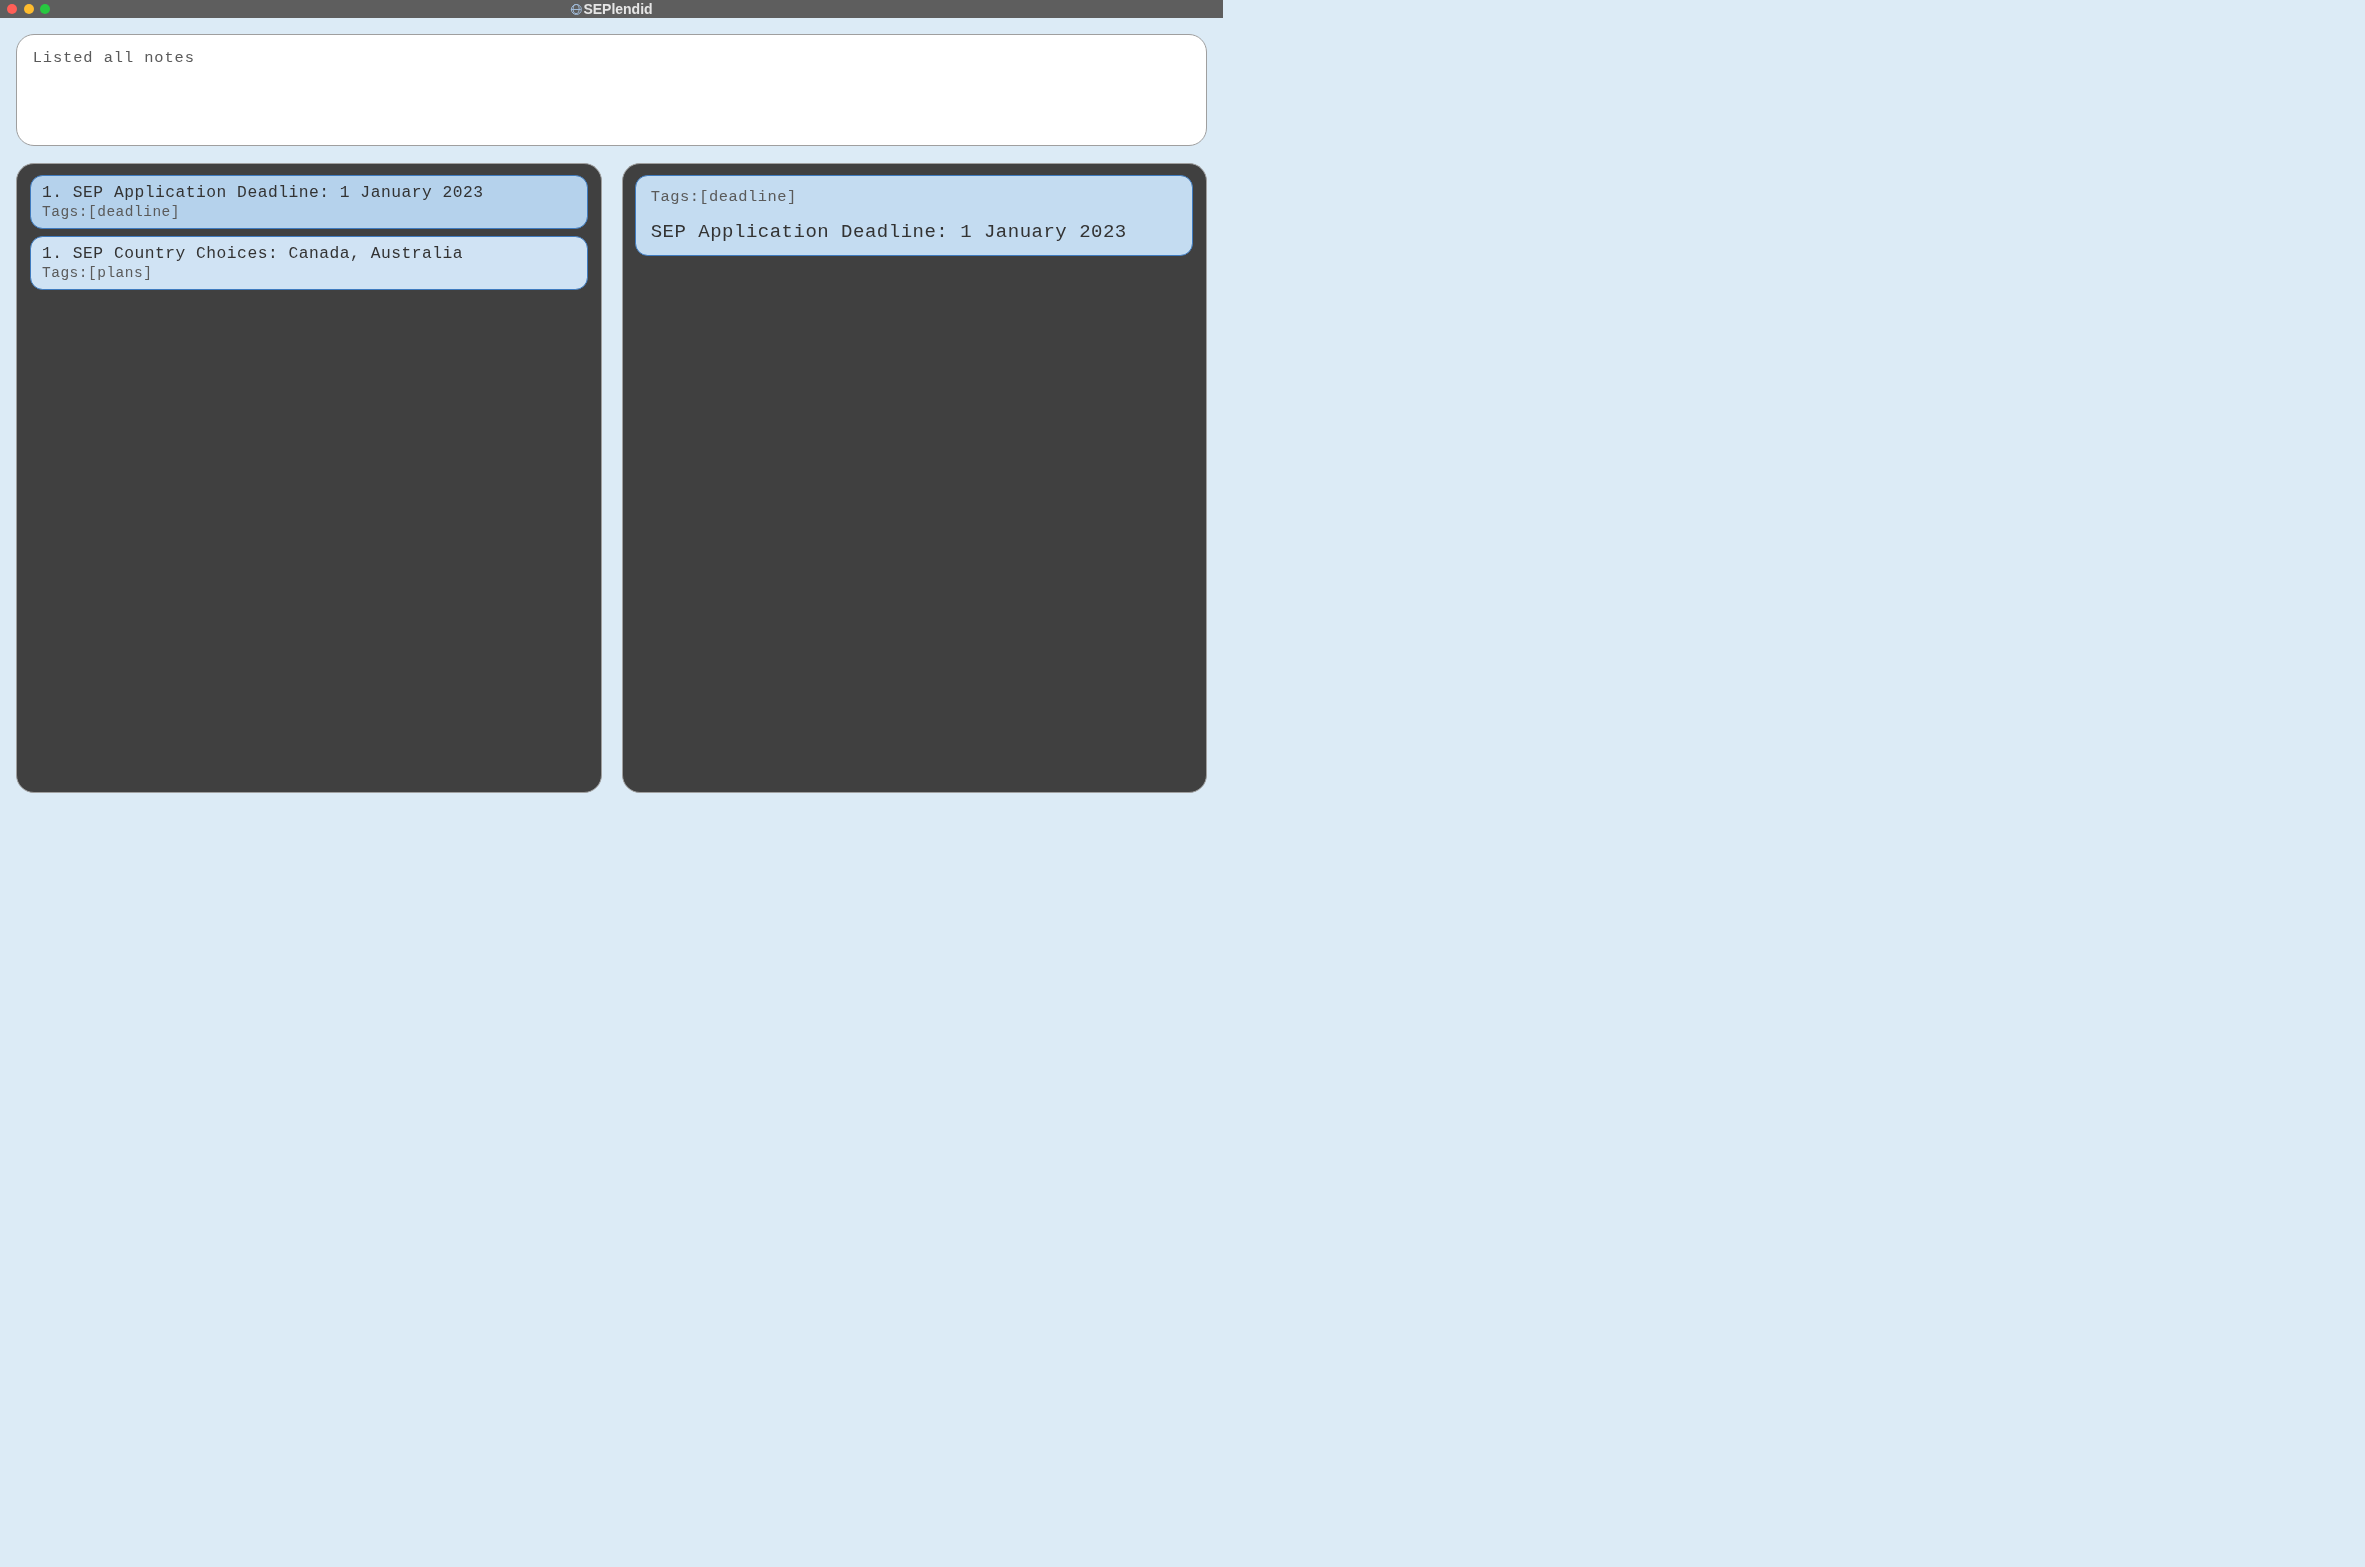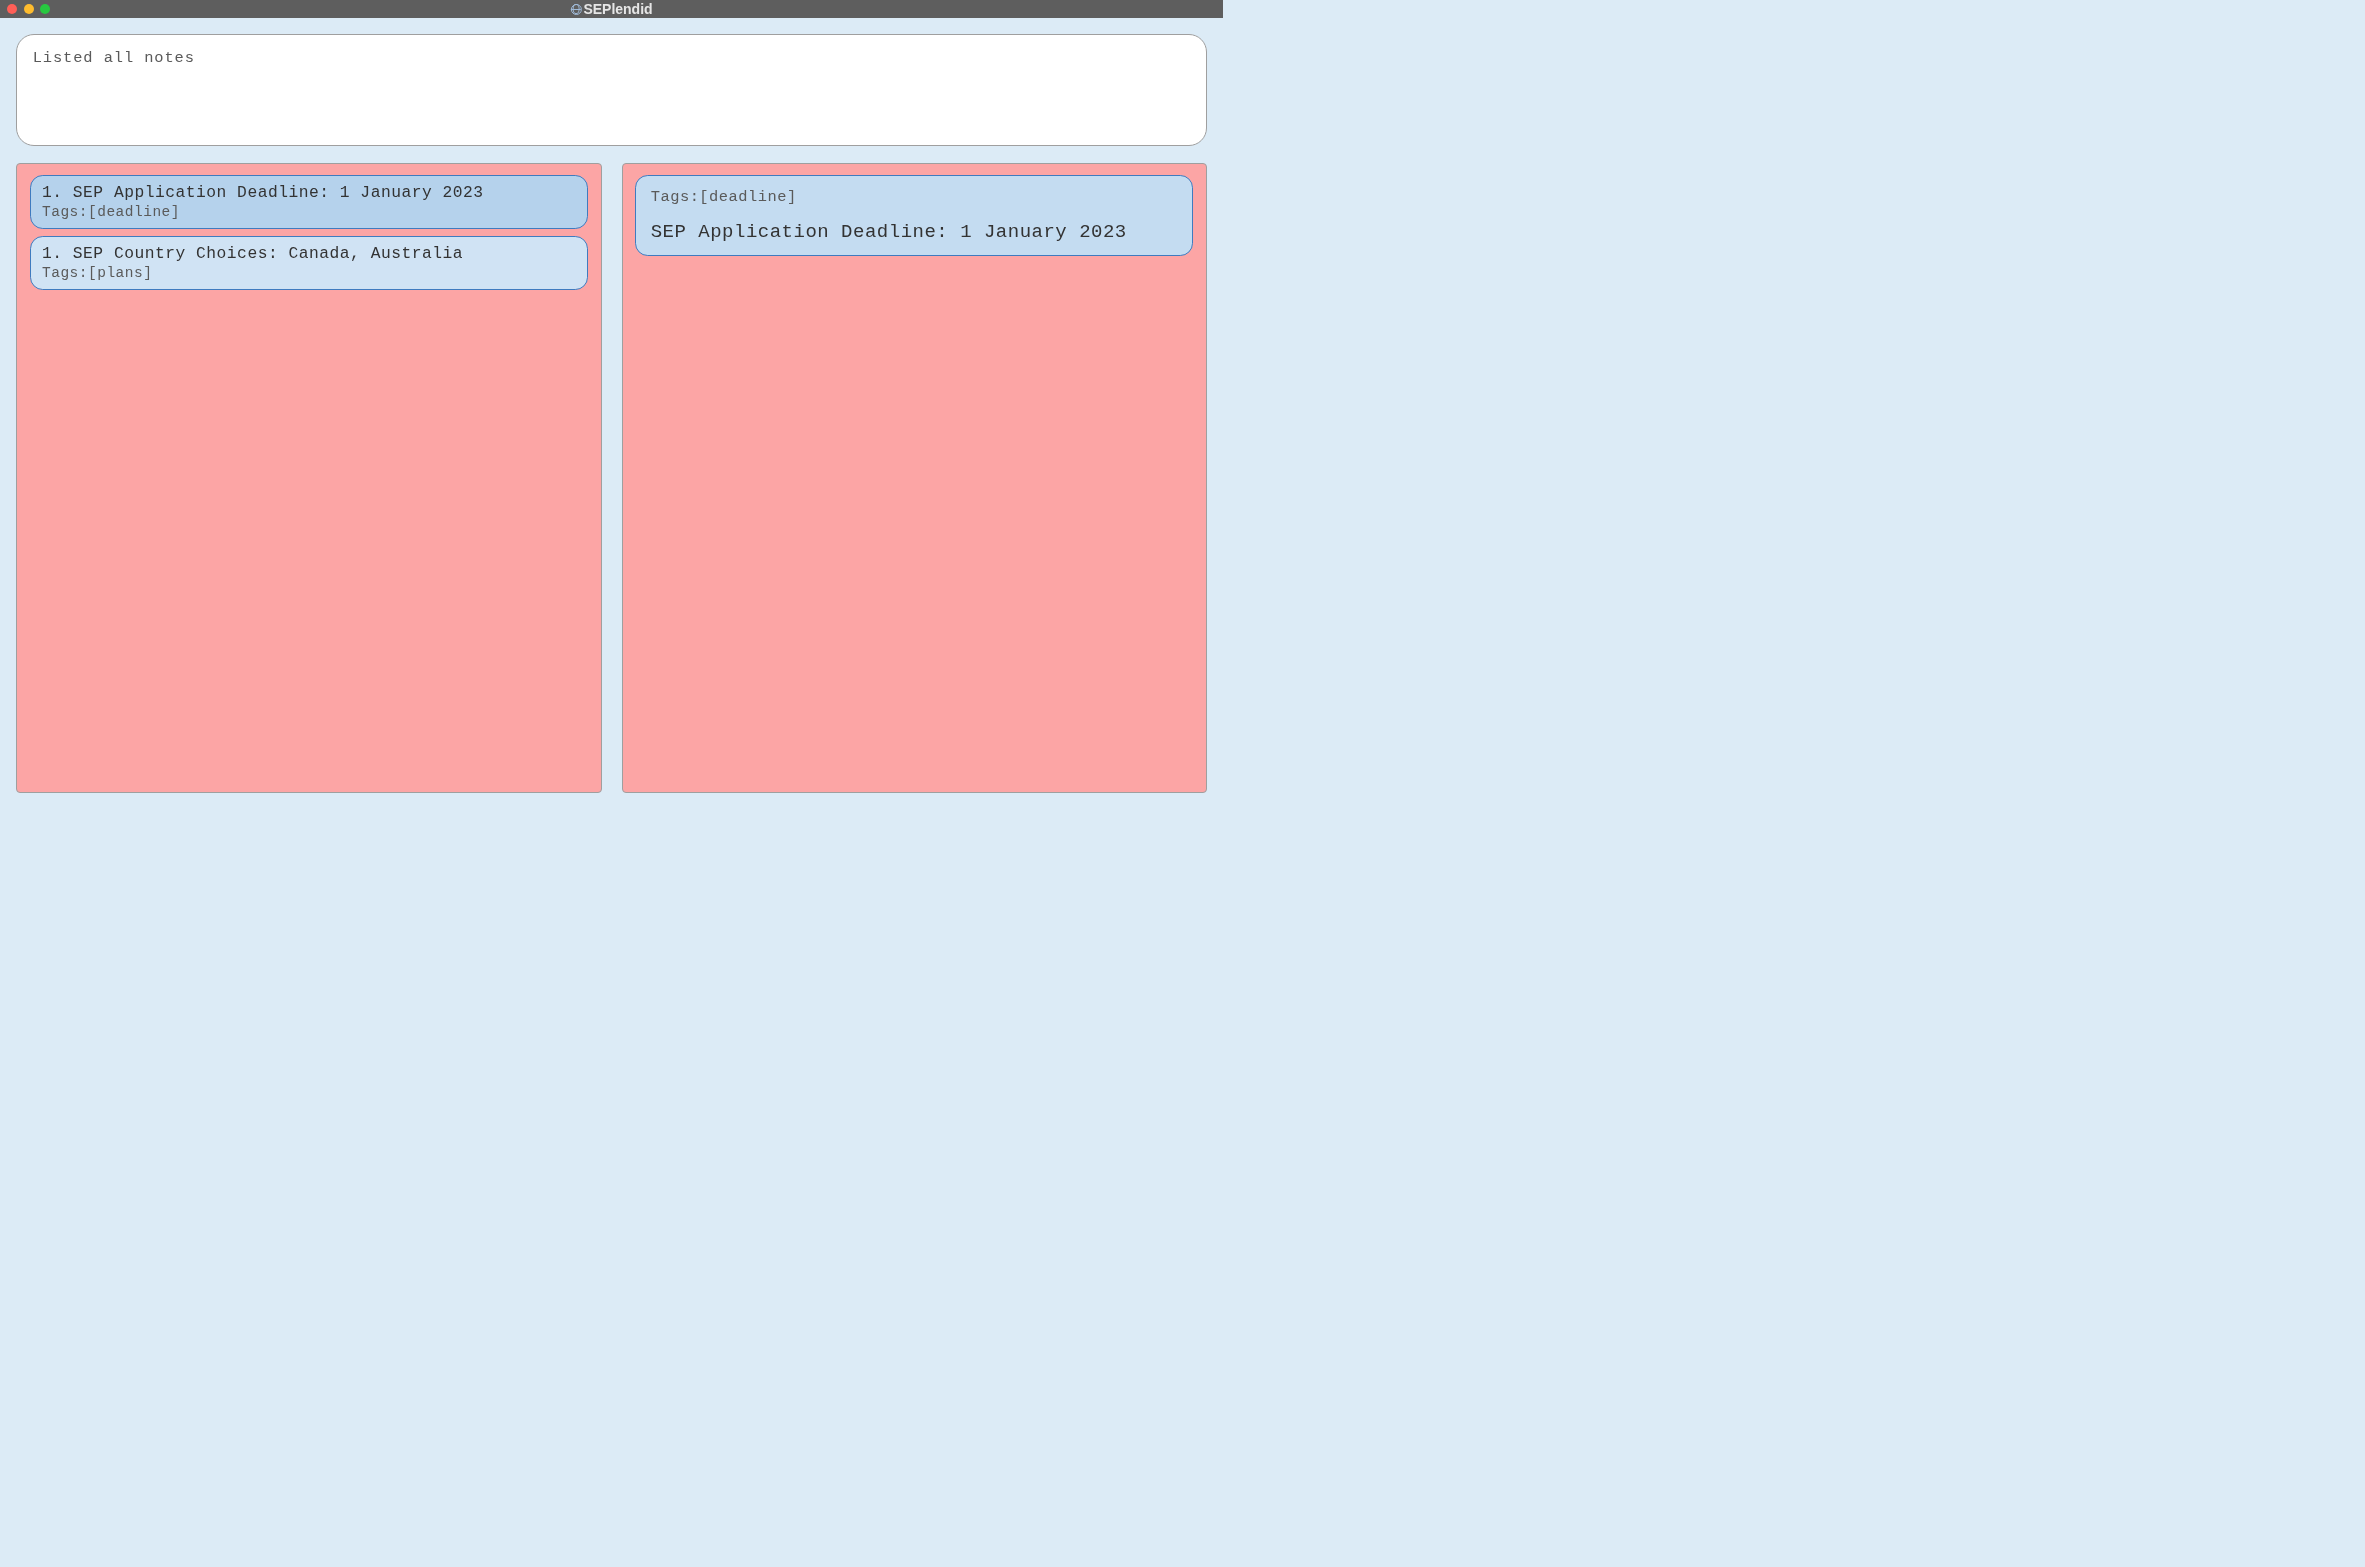--- a/index.html
+++ b/index.html
@@ -122,23 +122,23 @@
       letter-spacing: 0.9px;
     }
     .panels {
       flex: 1;
       display: flex;
       gap: 20px;
       min-height: 0;
     }
     .panel {
       flex: 1;
-      background: #fca5a5;
+      background: #404040;
       border: 0.9px solid #9f9f9f;
-      border-radius: 4px;
+      border-radius: 18px;
       padding: 11px 12.7px;
       overflow-y: auto;
     }
     .note-card {
       border: 0.9px solid #3f7bbf;
       border-radius: 12.7px;
       padding: 7.3px 11px 8.2px;
       margin-bottom: 7.3px;
     }
     .note-card.selected {

